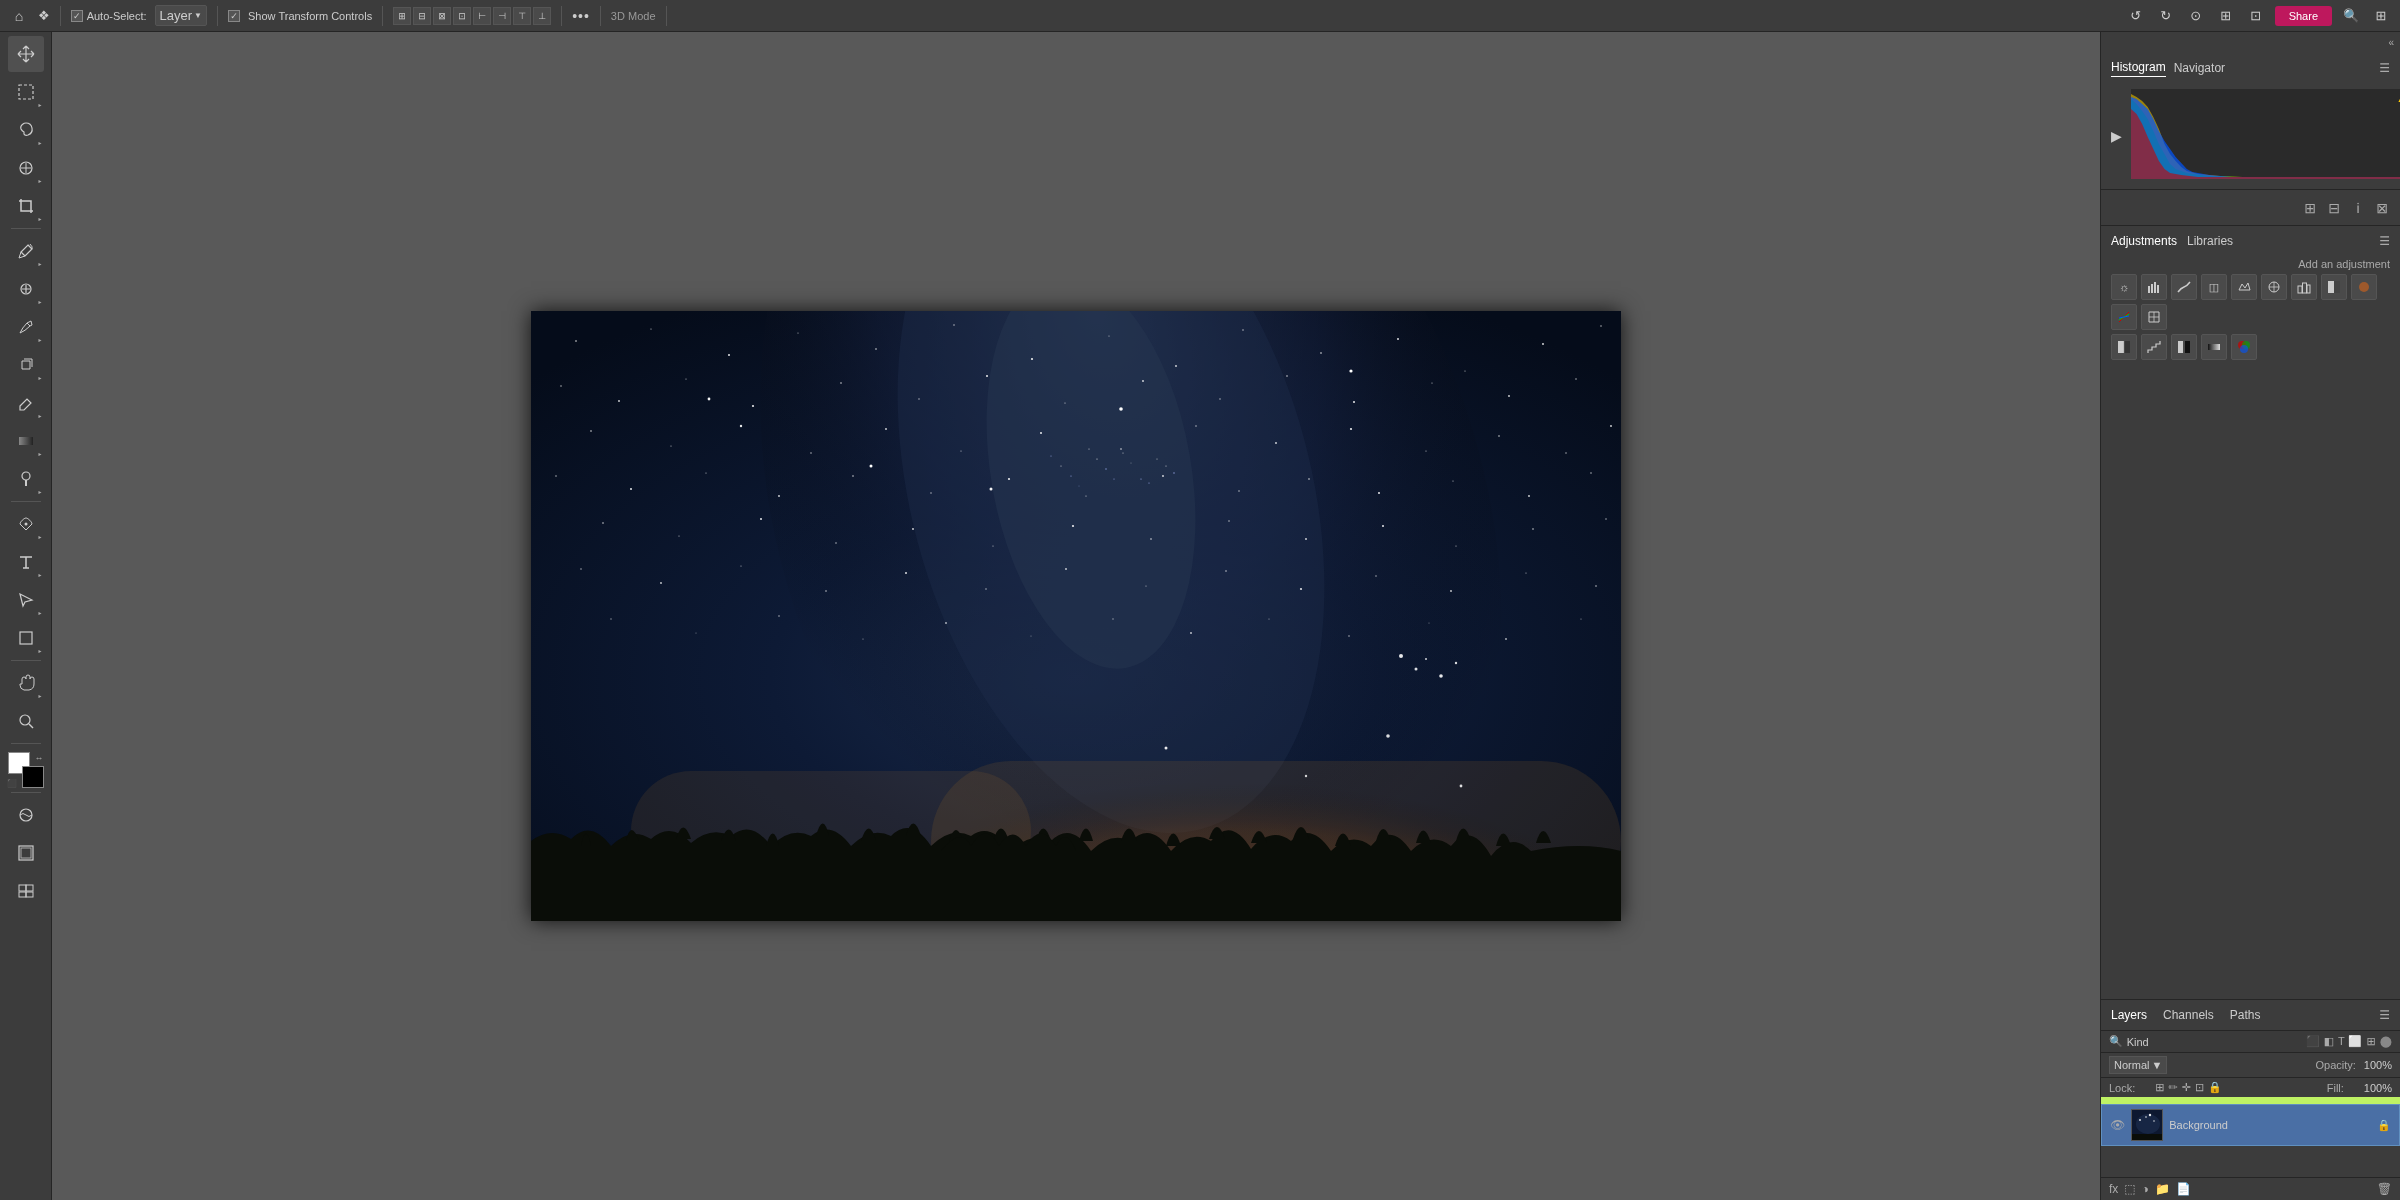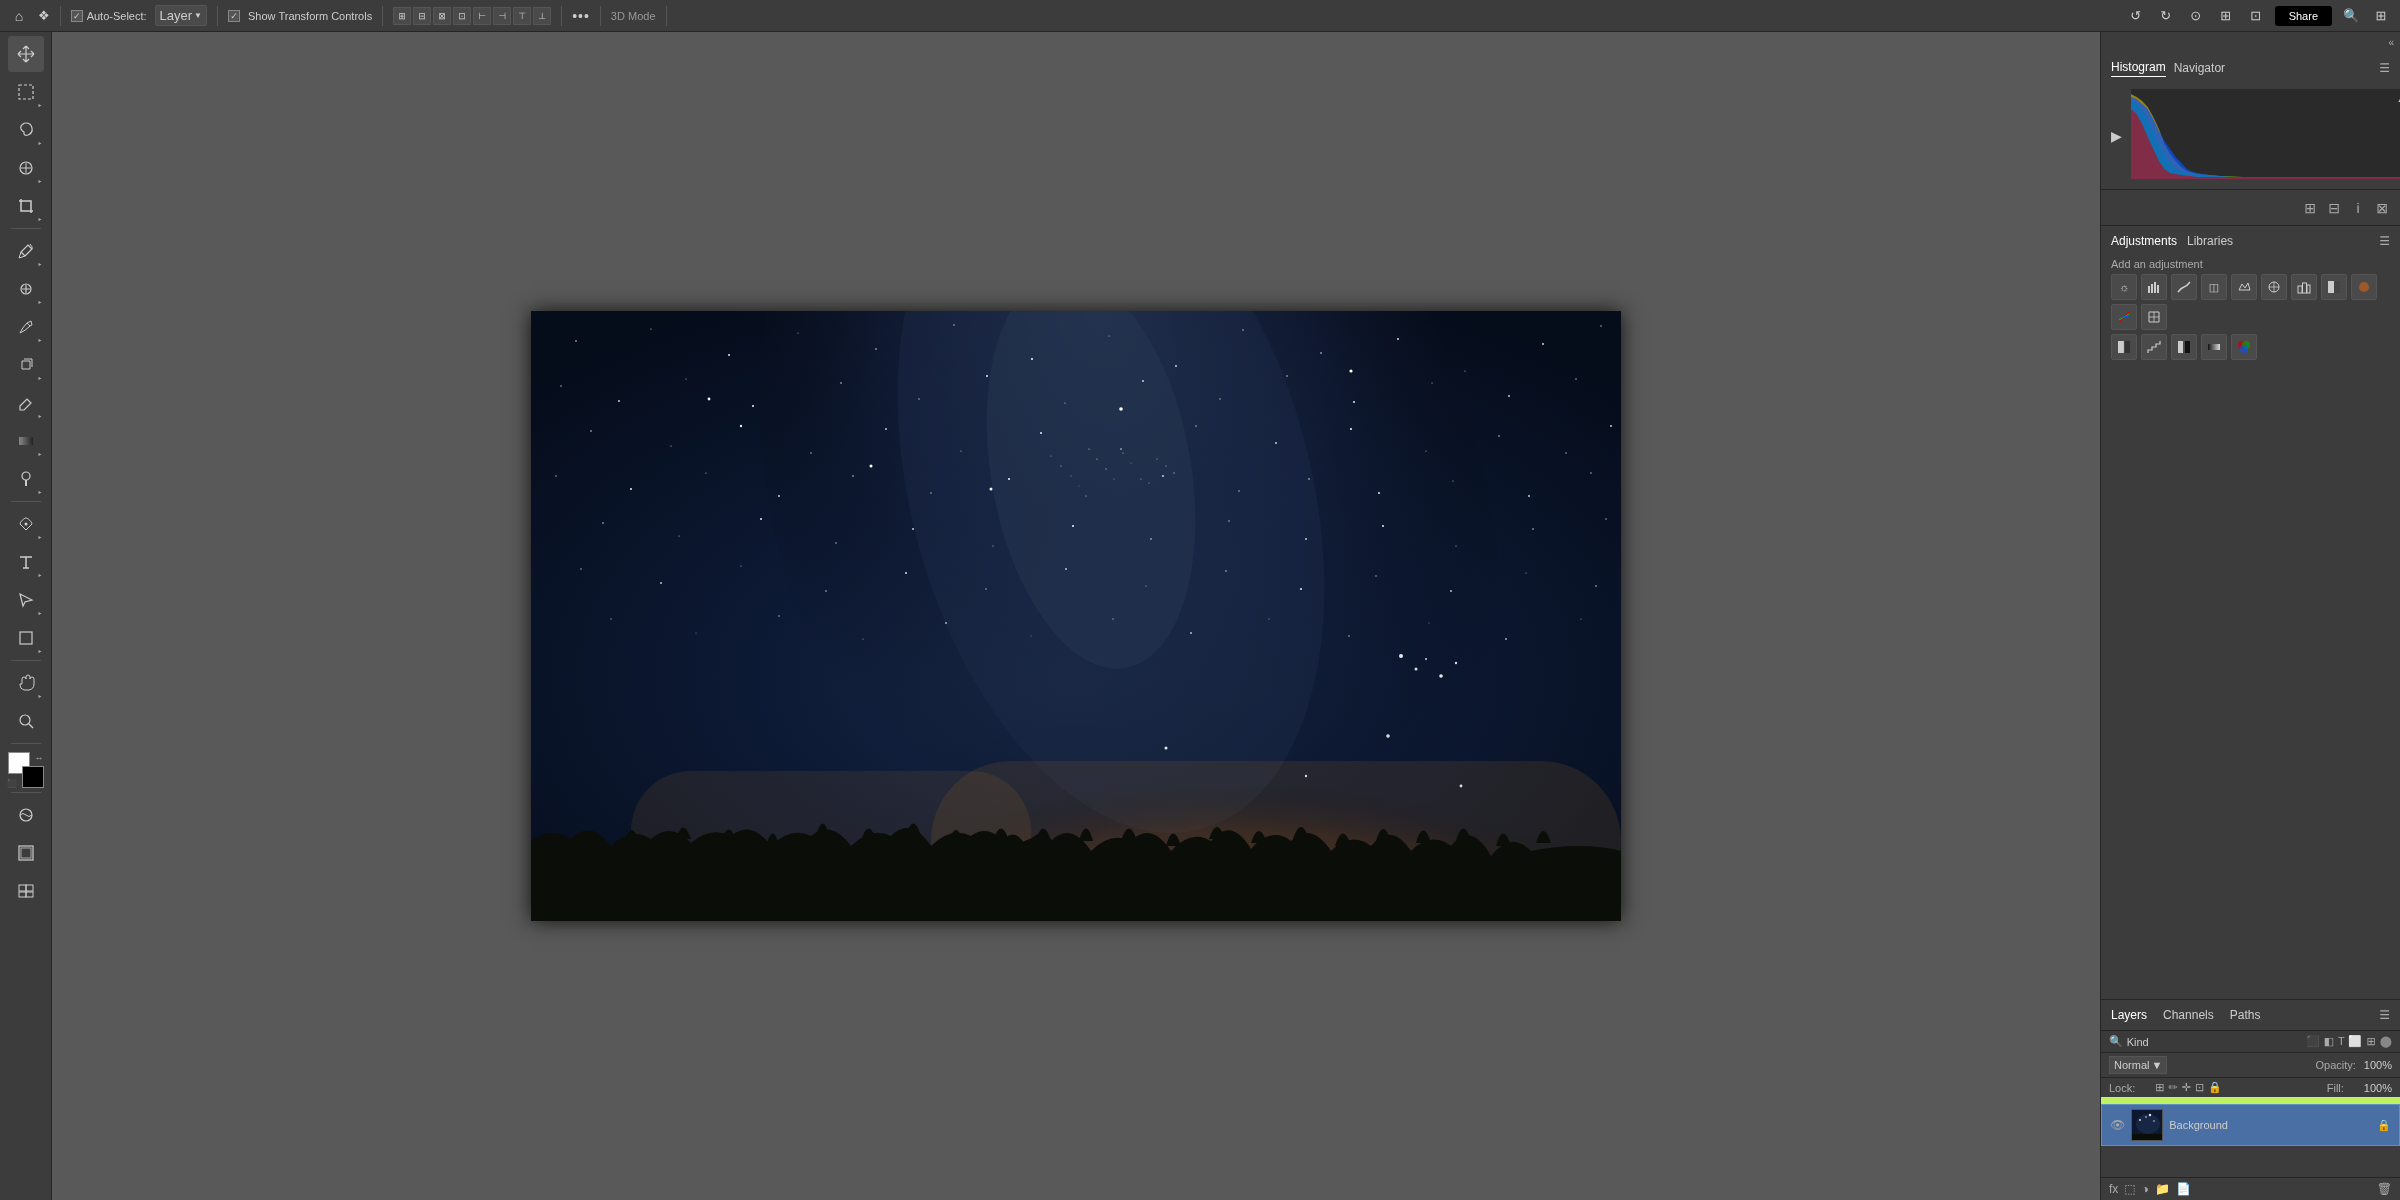--- a/index.html
+++ b/index.html
@@ -62,21 +62,21 @@
       width: 18px; height: 18px; background: #4a4a4a; border: 1px solid #555;
       display: flex; align-items: center; justify-content: center; font-size: 9px;
     }
     .toolbar-more { font-size: 14px; letter-spacing: 1px; }
     .toolbar-3d { font-size: 11px; color: #999; }
     .toolbar-right {
       margin-left: auto;
       display: flex; align-items: center; gap: 8px;
     }
     .share-button {
-      background: #000000; color: white; border: none;
+      background: #be185d; color: white; border: none;
       padding: 4px 14px; border-radius: 3px; font-size: 11px; cursor: pointer;
     }
     .toolbar-icon-btn {
       width: 22px; height: 22px; color: #ccc;
       display: flex; align-items: center; justify-content: center; font-size: 13px;
     }
 
     
     .main-area {
       display: flex;
@@ -230,20 +230,21 @@
       display: flex; align-items: center; justify-content: center; font-size: 14px;
       cursor: pointer;
     }
 
     
     .adjustments-panel {
       flex: 1;
       border-bottom: 1px solid #252525;
       display: flex;
       flex-direction: column;
+      text-align: right;
     }
     .adjustments-header {
       display: flex; align-items: center; padding: 6px 10px; gap: 10px;
     }
     .adj-tab {
       font-size: 12px; color: #ccc; cursor: pointer; padding: 2px 0;
     }
     .adj-tab.active { color: white; }
     .adj-add-label {
       font-size: 11px; color: #aaa; padding: 2px 10px;

